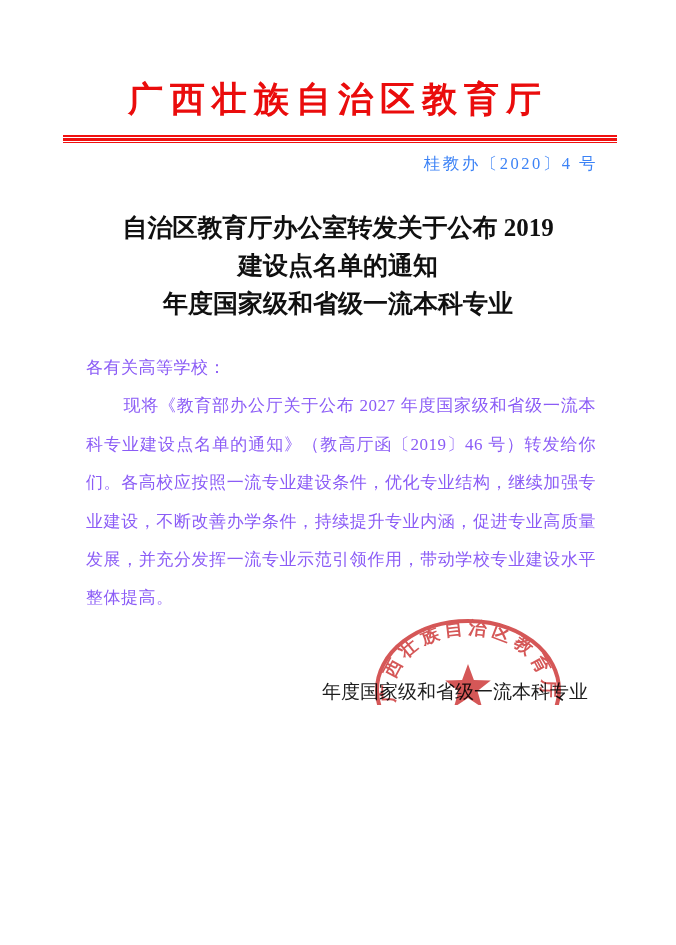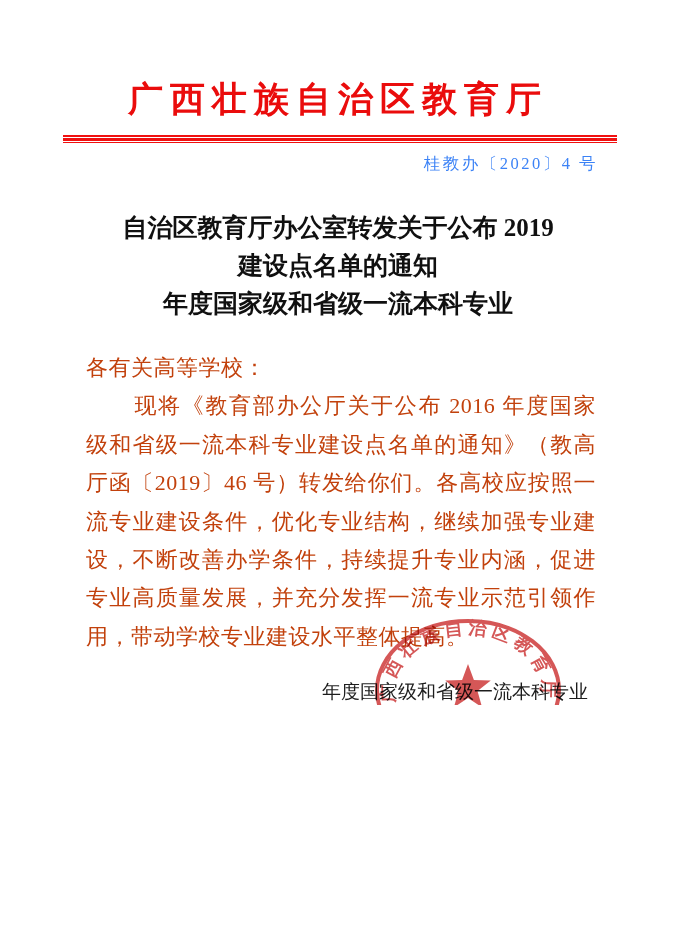--- a/index.html
+++ b/index.html
@@ -39,24 +39,24 @@
   .title{
     position:absolute;top:209px;left:0;right:0;
     text-align:center;
     font-size:25px;font-weight:bold;
     line-height:38px;
     color:#101010;
   }
   
   .body-text{
     position:absolute;top:349px;left:86px;width:510px;
-    font-size:22px;line-height:38.4px;
+    font-size:17px;line-height:38.4px;
     text-align:justify;
     letter-spacing:0.5px;
-    color:#c2410c;
+    color:#8b5cf6;
   }
   .body-text p{margin:0;}
   .body-text p.indent{text-indent:2.2em;}
   
   .signature{
     position:absolute;top:673px;right:88px;
     text-align:center;
     font-size:19px;line-height:37px;
     color:#1c1c1c;
     white-space:nowrap;
@@ -92,21 +92,21 @@
   <div class="doc-number">桂教办〔2020〕4 号</div>
 
   <div class="title">
     <div>自治区教育厅办公室转发关于公布 2019</div>
     <div>建设点名单的通知</div>
     <div>年度国家级和省级一流本科专业</div>
   </div>
 
   <div class="body-text">
     <p>各有关高等学校：</p>
-    <p class="indent">现将《教育部办公厅关于公布 2016 年度国家级和省级一流本科专业建设点名单的通知》（教高厅函〔2019〕46 号）转发给你们。各高校应按照一流专业建设条件，优化专业结构，继续加强专业建设，不断改善办学条件，持续提升专业内涵，促进专业高质量发展，并充分发挥一流专业示范引领作用，带动学校专业建设水平整体提高。</p>
+    <p class="indent">现将《教育部办公厅关于公布 2027 年度国家级和省级一流本科专业建设点名单的通知》（教高厅函〔2019〕46 号）转发给你们。各高校应按照一流专业建设条件，优化专业结构，继续加强专业建设，不断改善办学条件，持续提升专业内涵，促进专业高质量发展，并充分发挥一流专业示范引领作用，带动学校专业建设水平整体提高。</p>
   </div>
 
   <div class="signature">
     <div>年度国家级和省级一流本科专业</div>
     <div>2021 年 1 月 3 日</div>
   </div>
 
   <svg class="seal" viewBox="0 0 204 162">
     <ellipse class="ring" cx="102" cy="82" rx="91" ry="69"></ellipse>
     <path id="sealArc" fill="none" d="M 32.5 101.2 A 74 56 0 1 1 171.5 101.2"></path>

